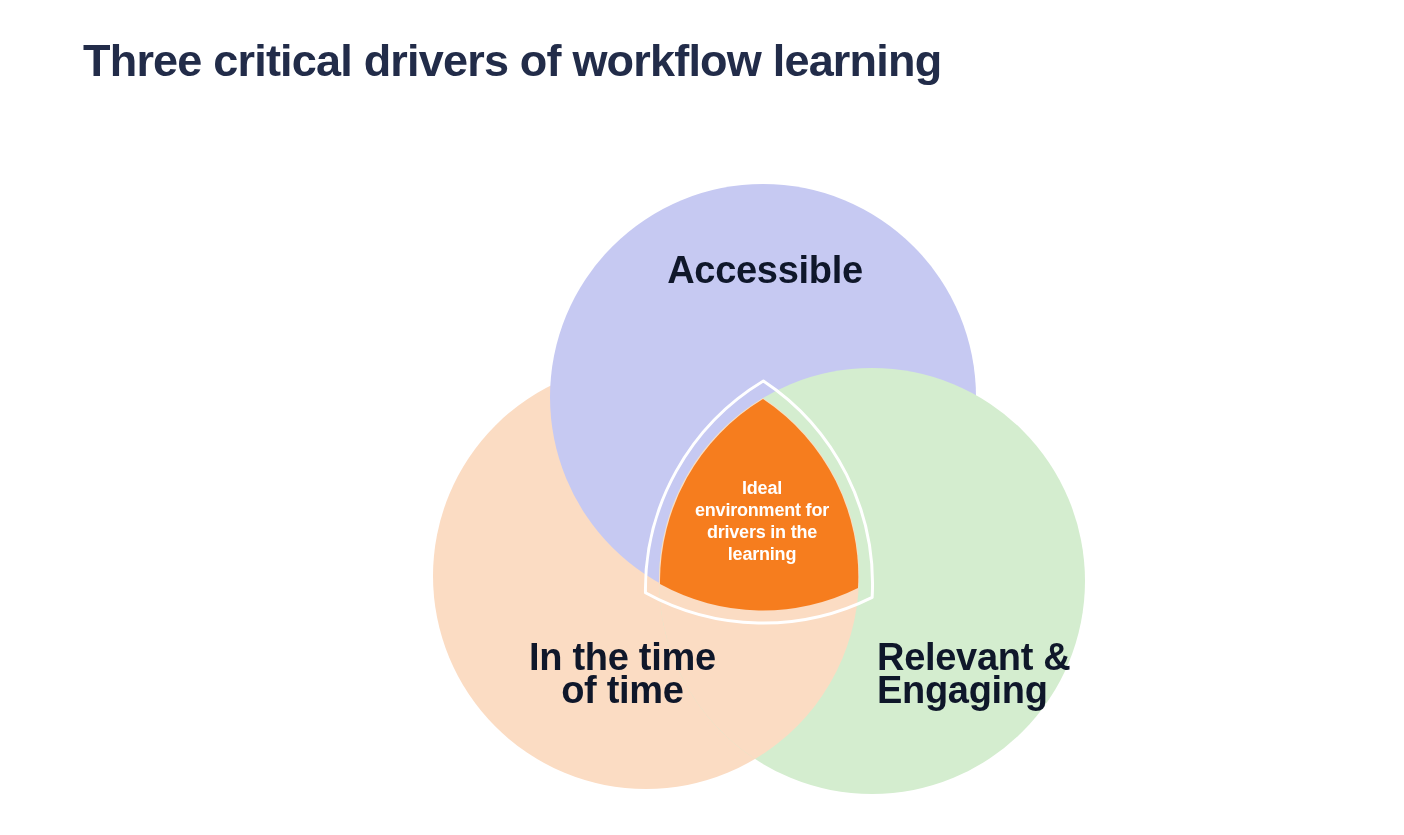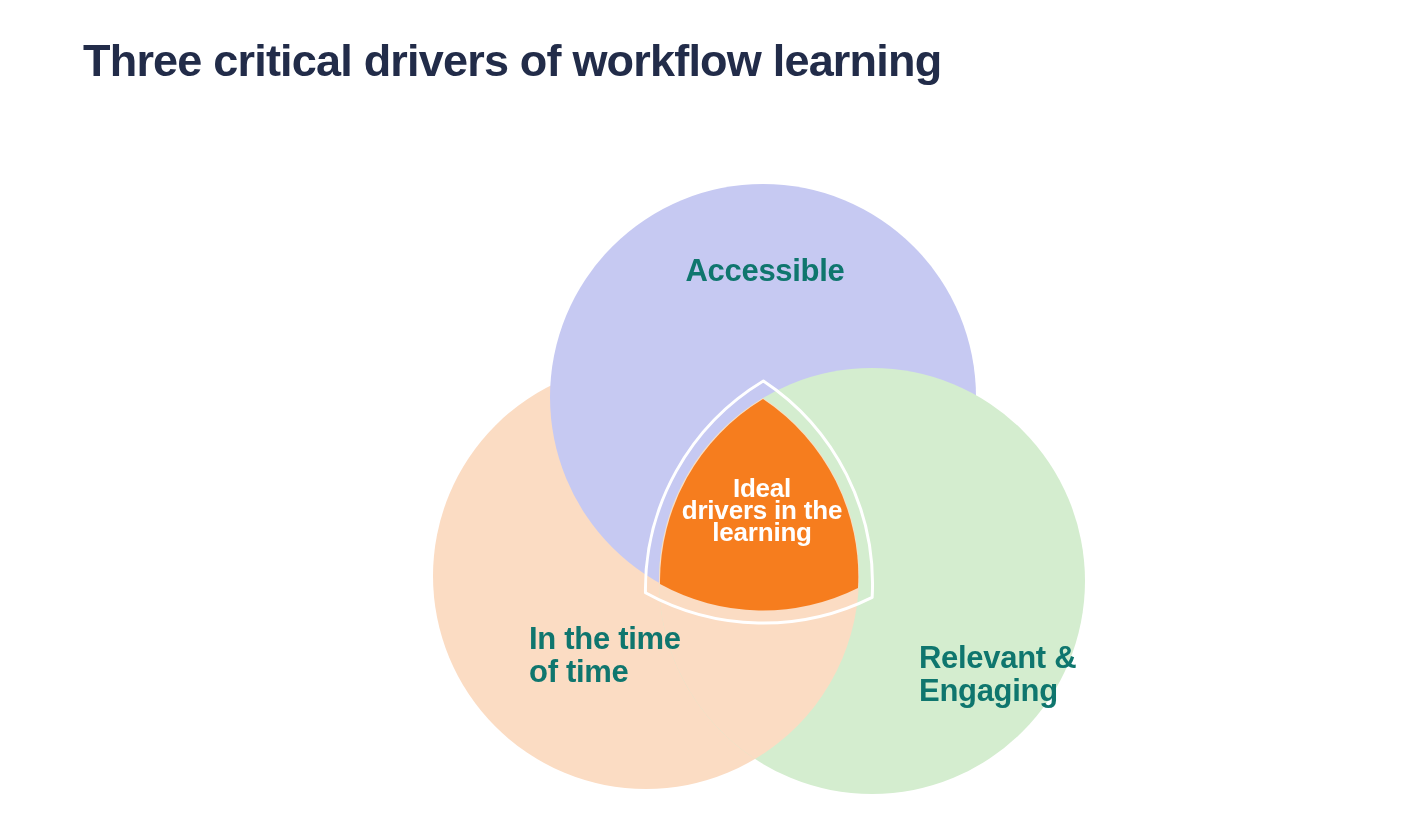--- a/index.html
+++ b/index.html
@@ -28,50 +28,50 @@
     position: absolute;
     left: 0;
     top: 0;
     width: 1404px;
     height: 835px;
     display: block;
   }
   .circle-label {
     position: absolute;
     font-weight: 800;
-    font-size: 31px;
+    font-size: 38px;
     line-height: 33px;
     letter-spacing: -0.3px;
-    color: #0f766e;
+    color: #0f172a;
     white-space: nowrap;
   }
   .label-accessible {
     left: 765px;
     top: 254px;
     transform: translateX(-50%);
   }
   .label-need {
     left: 529px;
-    top: 622px;
+    top: 641px;
+    text-align: center;
   }
   .label-relevant {
     left: 877px;
     top: 641px;
-    margin-left: 42px;
   }
   .center-label {
     position: absolute;
     left: 762px;
     top: 477px;
     transform: translateX(-50%);
     width: 230px;
     text-align: center;
     color: #ffffff;
     font-weight: 800;
-    font-size: 26px;
+    font-size: 18px;
     line-height: 22px;
     letter-spacing: -0.2px;
   }
   .line { display: block; }
 </style>
 </head>
 <body>
 
 <div class="stage">
 
@@ -99,17 +99,18 @@
     <span class="line">of time</span>
   </div>
 
   <div class="circle-label label-relevant">
     <span class="line">Relevant &amp;</span>
     <span class="line">Engaging</span>
   </div>
 
   <div class="center-label">
     <span class="line">Ideal</span>
+    <span class="line">environment for</span>
     <span class="line">drivers in the</span>
     <span class="line">learning</span>
   </div>
 
 </div>
 
 </body></html>

